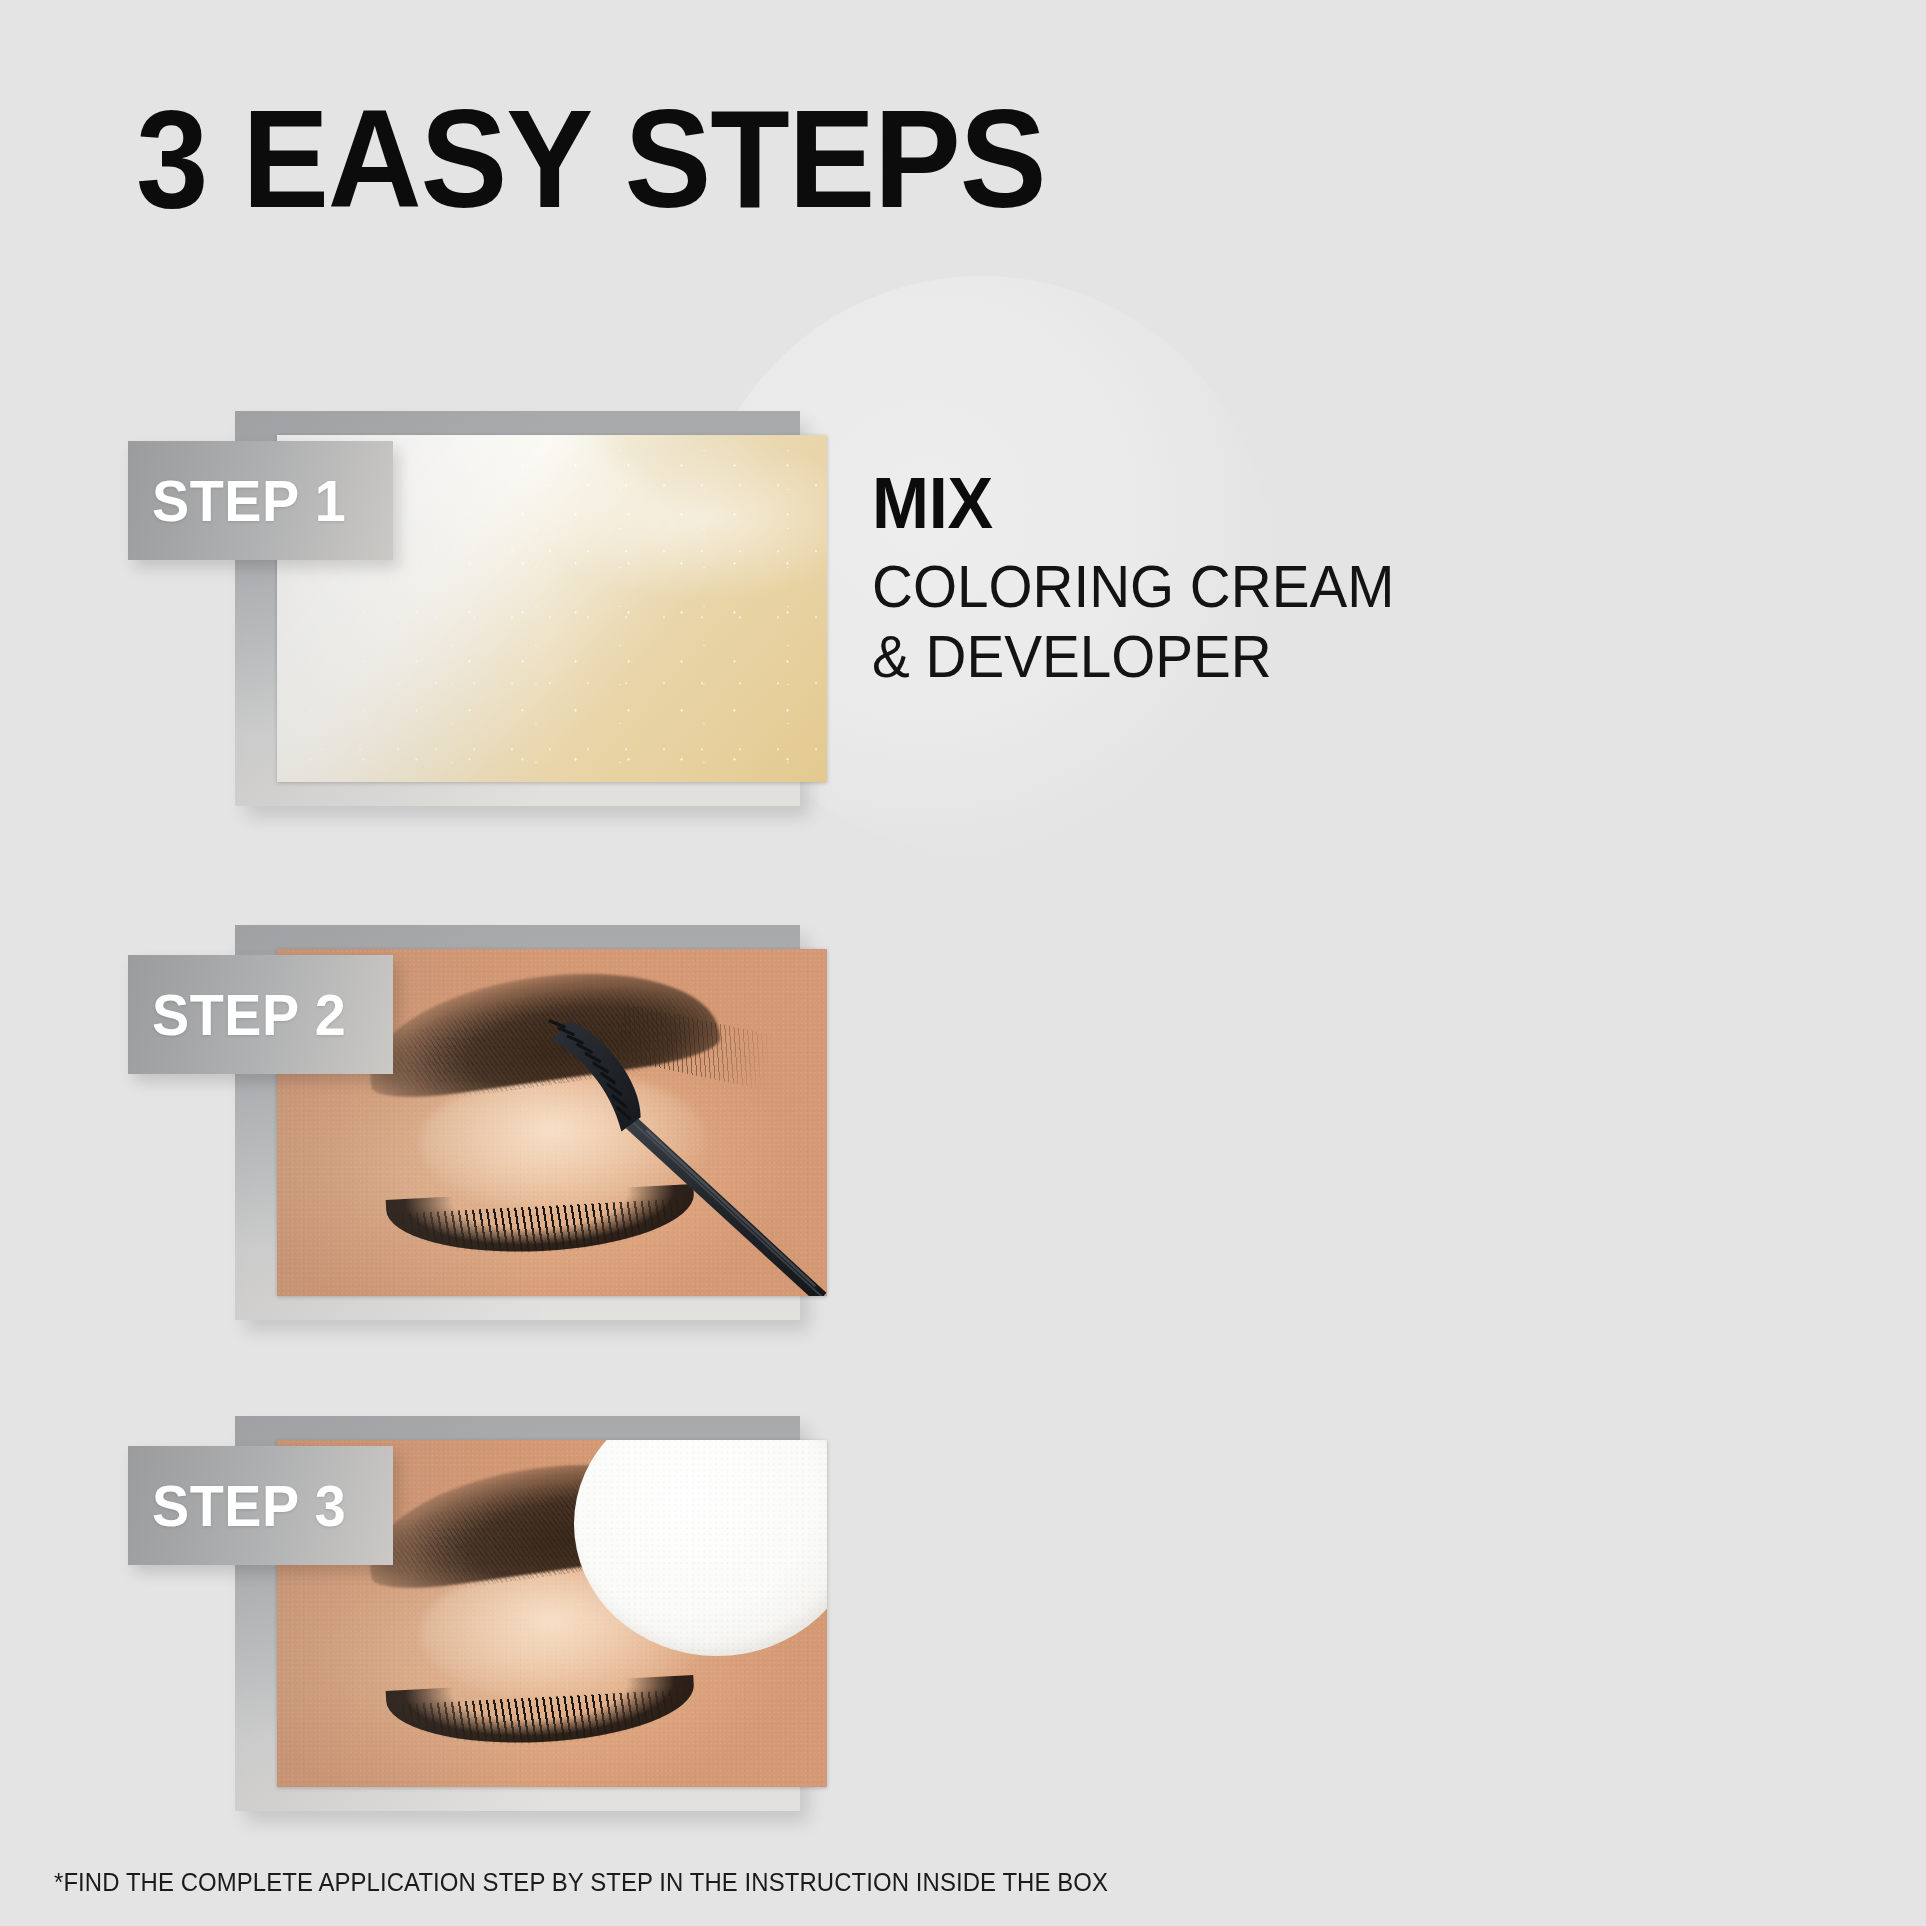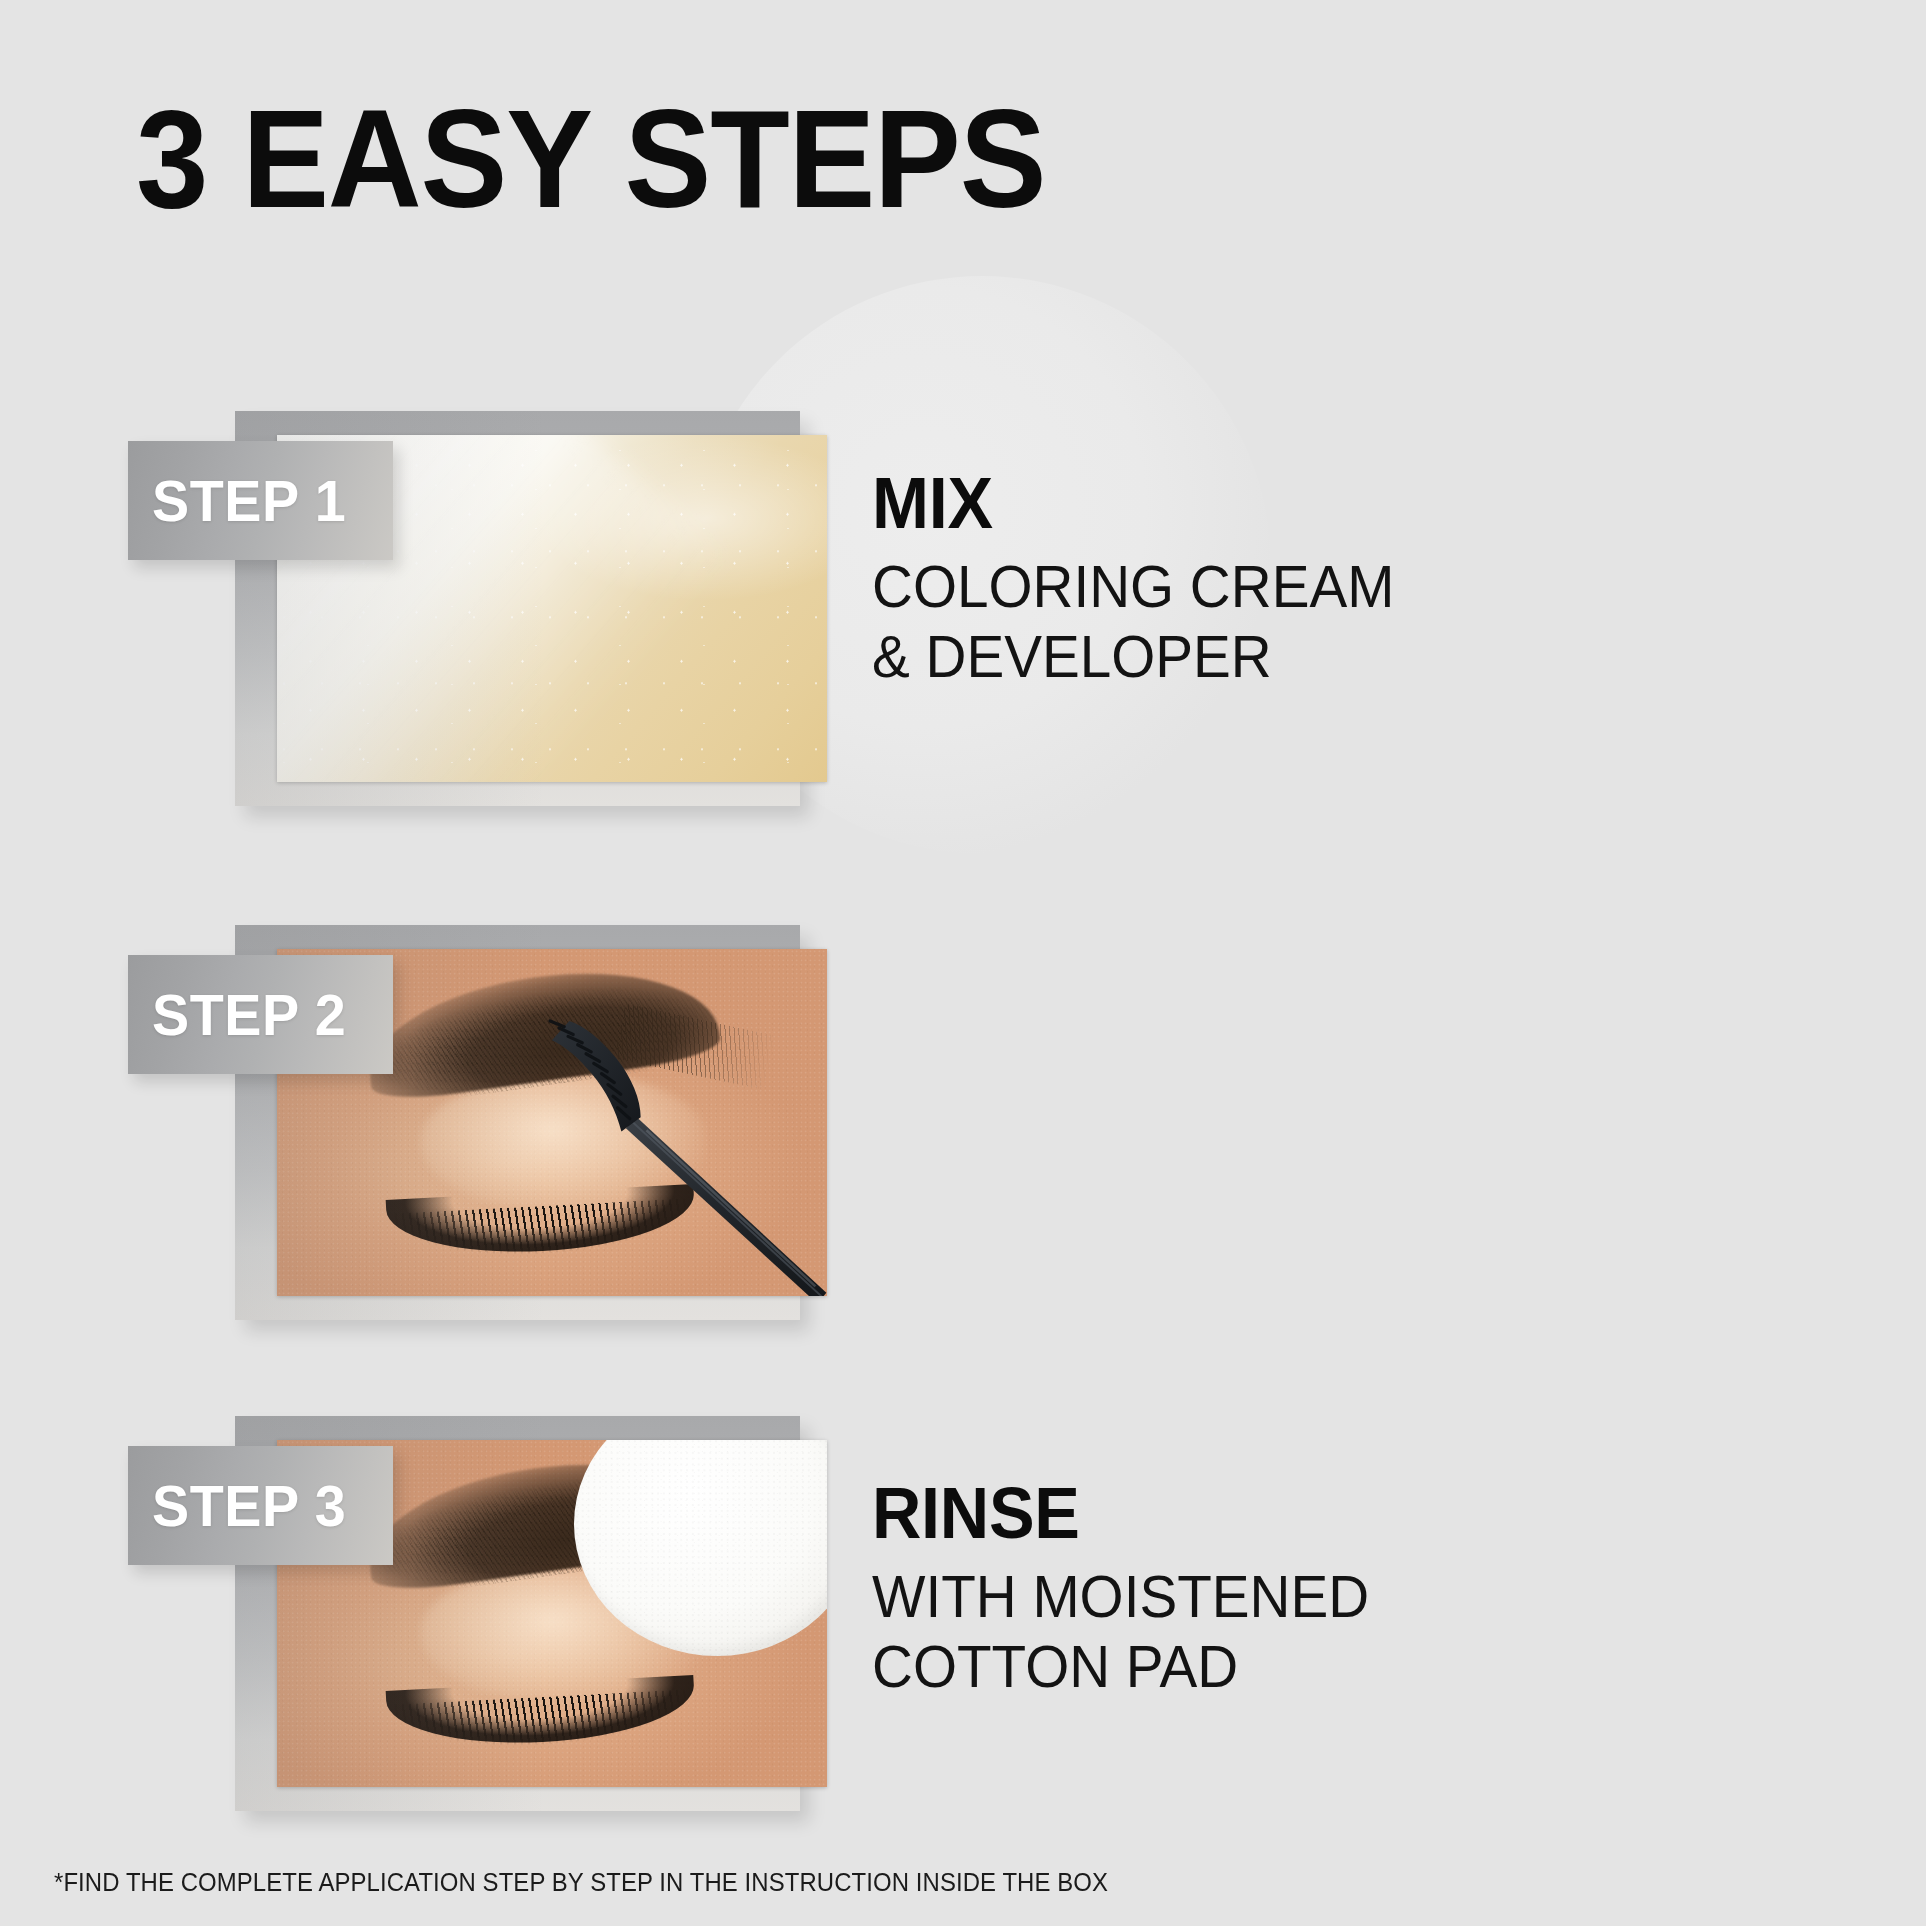--- a/index.html
+++ b/index.html
@@ -365,22 +365,17 @@
         <div class="cotton"></div>
       </div>
     </div>
 
     <div class="badge">
       <span class="badge-label">STEP 3</span>
     </div>
 
   </div>
 
-  <div class="copy c3">
-    <div class="headline">RINSE</div>
-    <div class="subcopy">WITH MOISTENED
-COTTON PAD</div>
-  </div>
 
   <div class="footnote">*FIND THE COMPLETE APPLICATION STEP BY STEP IN THE INSTRUCTION INSIDE THE BOX</div>
 
 </div>
 
 
 </body></html>

